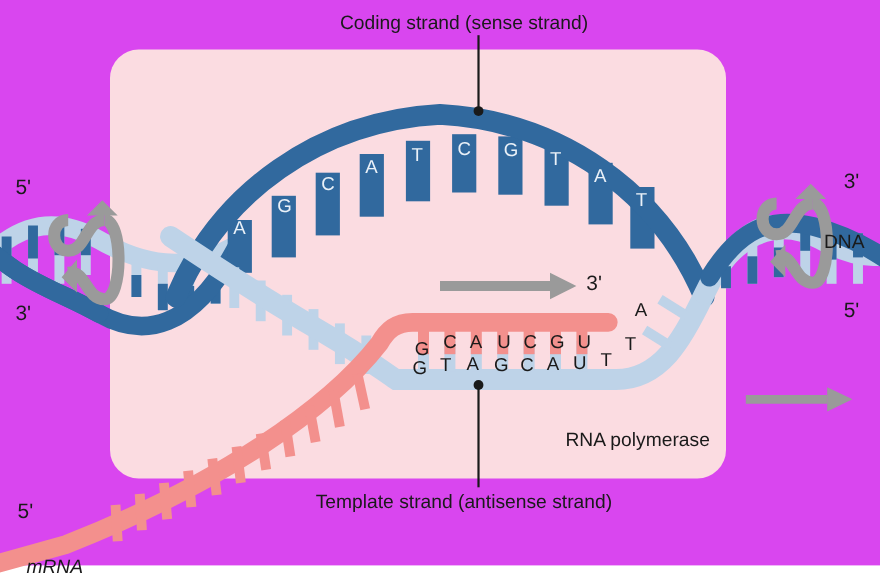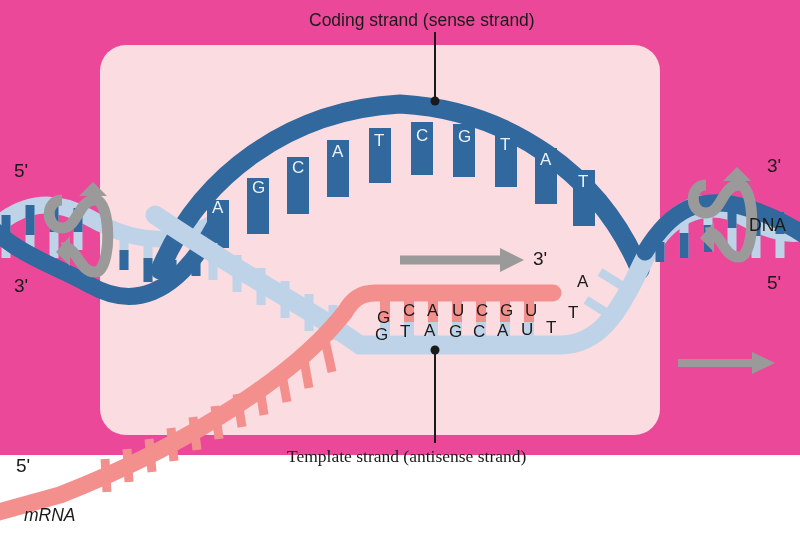--- a/index.html
+++ b/index.html
@@ -1,18 +1,18 @@
 <!DOCTYPE html>
 <html><head>
 <meta charset="utf-8">
 <style>
   html,body{margin:0;padding:0;background:#ffffff;}
   body{width:800px;height:533px;overflow:hidden;
        font-family:"Liberation Sans","DejaVu Sans",sans-serif;}
-  #stage{position:relative;width:800px;height:455px;background:#ec4899;}
+  #stage{position:relative;width:800px;height:514px;background:#d946ef;}
   #stage svg{position:absolute;left:0;top:0;}
   .lbl{position:absolute;color:#1a1a1a;white-space:nowrap;}
   .lbl-big{font-size:17.5px;}
   .lbl-prime{font-size:19px;}
   .lbl-base{font-size:17px;}
 </style>
 </head>
 <body>
 
 <div id="stage">
@@ -182,22 +182,23 @@
     <line x1="435" y1="32" x2="435" y2="100" stroke="#1a1a1a" stroke-width="2"></line>
     <circle cx="435" cy="101" r="4.5" fill="#1a1a1a"></circle>
   </g>
   <g>
     <line x1="435" y1="350" x2="435" y2="443" stroke="#1a1a1a" stroke-width="2"></line>
     <circle cx="435" cy="350" r="4.5" fill="#1a1a1a"></circle>
   </g>
 </svg>
 
 <div class="lbl lbl-big" style="left:309px;top:10px;">Coding strand (sense strand)</div>
-<div class="lbl lbl-big" style="left:287px;top:446px;font-family:Liberation Serif, serif;">Template strand (antisense strand)</div>
-<div class="lbl lbl-big" style="left:749px;top:215px;">DNA</div>
+<div class="lbl lbl-big" style="left:287px;top:446px;">Template strand (antisense strand)</div>
+<div class="lbl lbl-big" style="left:514px;top:389px;">RNA polymerase</div>
+<div class="lbl lbl-big" style="left:749px;top:209px;">DNA</div>
 <div class="lbl lbl-big" style="left:24px;top:505px;font-style:italic;">mRNA</div>
 
 <div class="lbl lbl-prime" style="left:14px;top:160px;">5'</div>
 <div class="lbl lbl-prime" style="left:14px;top:275px;">3'</div>
 <div class="lbl lbl-prime" style="left:767px;top:155px;">3'</div>
 <div class="lbl lbl-prime" style="left:767px;top:272px;">5'</div>
 <div class="lbl lbl-prime" style="left:16px;top:455px;">5'</div>
 <div class="lbl lbl-prime" style="left:533px;top:248px;">3'</div>
 
 <div class="lbl lbl-base" style="left:212px;color:#eaf1f8;top:198px;">A</div>

